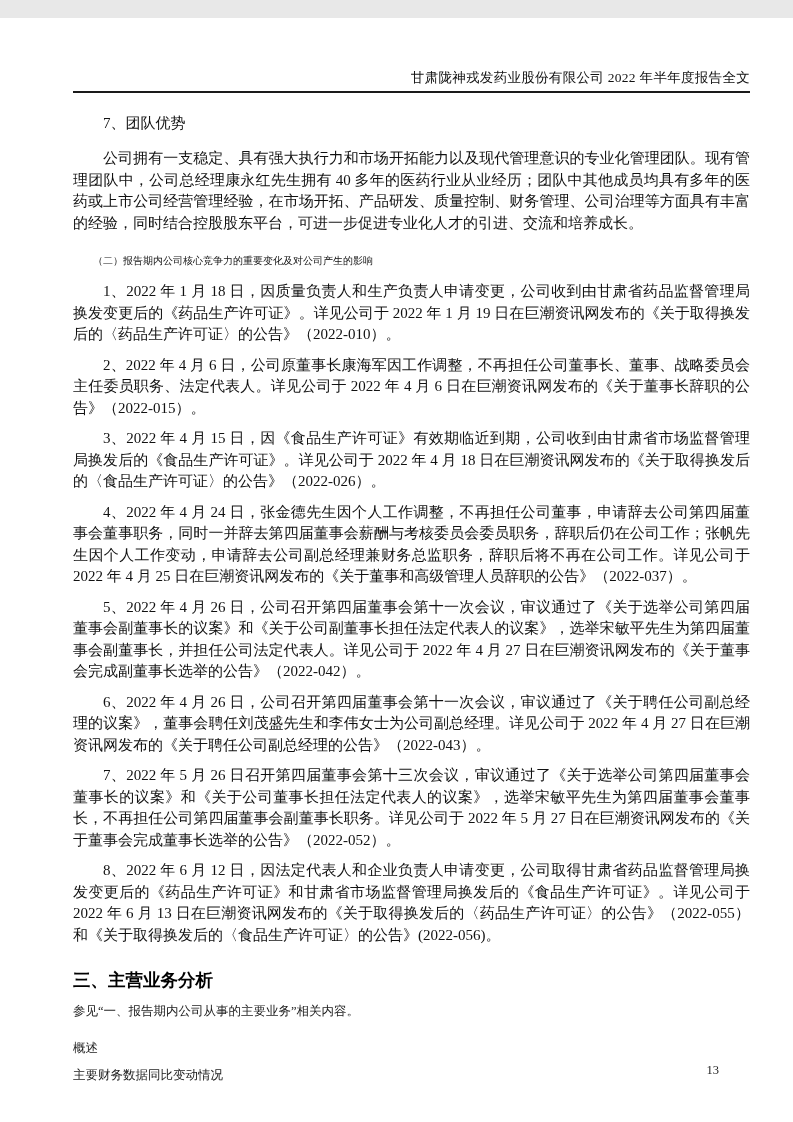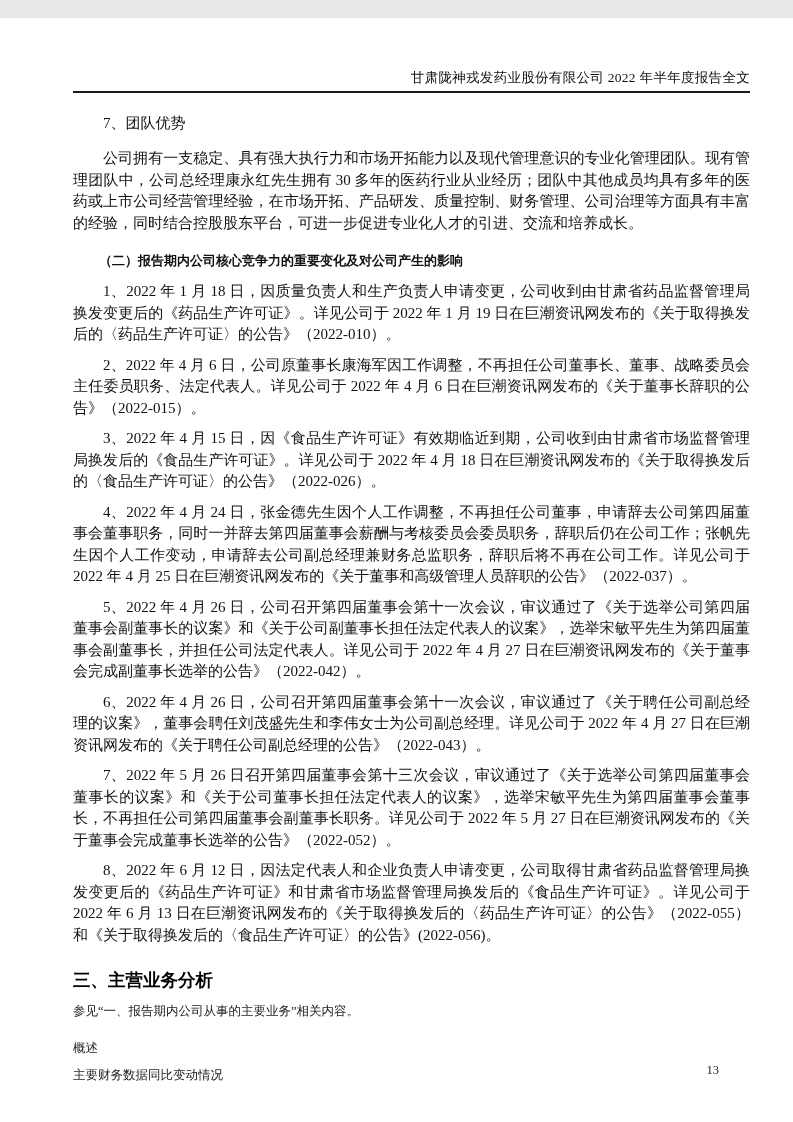--- a/index.html
+++ b/index.html
@@ -46,25 +46,25 @@
     font-size: 15px;
     line-height: 21.5px;
     margin: 9px 0 0 0;
     text-indent: 2em;
     text-align: justify;
   }
   .para.first {
     margin-top: 14px;
   }
   .section-label {
-    font-size: 13px;
+    font-size: 10px;
     line-height: 22px;
     margin: 16px 0 0 0;
     text-indent: 2em;
-    font-weight: bold;
+    font-weight: normal;
   }
   .big-heading {
     font-family: "Liberation Sans", "DejaVu Sans", sans-serif;
     font-size: 17.5px;
     line-height: 24px;
     font-weight: 700;
     margin: 22px 0 0 0;
     color: #000000;
   }
   .small-line {
@@ -89,21 +89,21 @@
 <body>
 
 <div class="page">
 
   <div class="page-header">甘肃陇神戎发药业股份有限公司 2022 年半年度报告全文</div>
 
   <div class="page-body">
 
     <h4 class="sub-heading">7、团队优势</h4>
 
-    <p class="para first">公司拥有一支稳定、具有强大执行力和市场开拓能力以及现代管理意识的专业化管理团队。现有管理团队中，公司总经理康永红先生拥有 30 多年的医药行业从业经历；团队中其他成员均具有多年的医药或上市公司经营管理经验，在市场开拓、产品研发、质量控制、财务管理、公司治理等方面具有丰富的经验，同时结合控股股东平台，可进一步促进专业化人才的引进、交流和培养成长。</p>
+    <p class="para first">公司拥有一支稳定、具有强大执行力和市场开拓能力以及现代管理意识的专业化管理团队。现有管理团队中，公司总经理康永红先生拥有 40 多年的医药行业从业经历；团队中其他成员均具有多年的医药或上市公司经营管理经验，在市场开拓、产品研发、质量控制、财务管理、公司治理等方面具有丰富的经验，同时结合控股股东平台，可进一步促进专业化人才的引进、交流和培养成长。</p>
 
     <h4 class="section-label">（二）报告期内公司核心竞争力的重要变化及对公司产生的影响</h4>
 
     <p class="para">1、2022 年 1 月 18 日，因质量负责人和生产负责人申请变更，公司收到由甘肃省药品监督管理局换发变更后的《药品生产许可证》。详见公司于 2022 年 1 月 19 日在巨潮资讯网发布的《关于取得换发后的〈药品生产许可证〉的公告》（2022-010）。</p>
 
     <p class="para">2、2022 年 4 月 6 日，公司原董事长康海军因工作调整，不再担任公司董事长、董事、战略委员会主任委员职务、法定代表人。详见公司于 2022 年 4 月 6 日在巨潮资讯网发布的《关于董事长辞职的公告》（2022-015）。</p>
 
     <p class="para">3、2022 年 4 月 15 日，因《食品生产许可证》有效期临近到期，公司收到由甘肃省市场监督管理局换发后的《食品生产许可证》。详见公司于 2022 年 4 月 18 日在巨潮资讯网发布的《关于取得换发后的〈食品生产许可证〉的公告》（2022-026）。</p>
 
     <p class="para">4、2022 年 4 月 24 日，张金德先生因个人工作调整，不再担任公司董事，申请辞去公司第四届董事会董事职务，同时一并辞去第四届董事会薪酬与考核委员会委员职务，辞职后仍在公司工作；张帆先生因个人工作变动，申请辞去公司副总经理兼财务总监职务，辞职后将不再在公司工作。详见公司于 2022 年 4 月 25 日在巨潮资讯网发布的《关于董事和高级管理人员辞职的公告》（2022-037）。</p>

